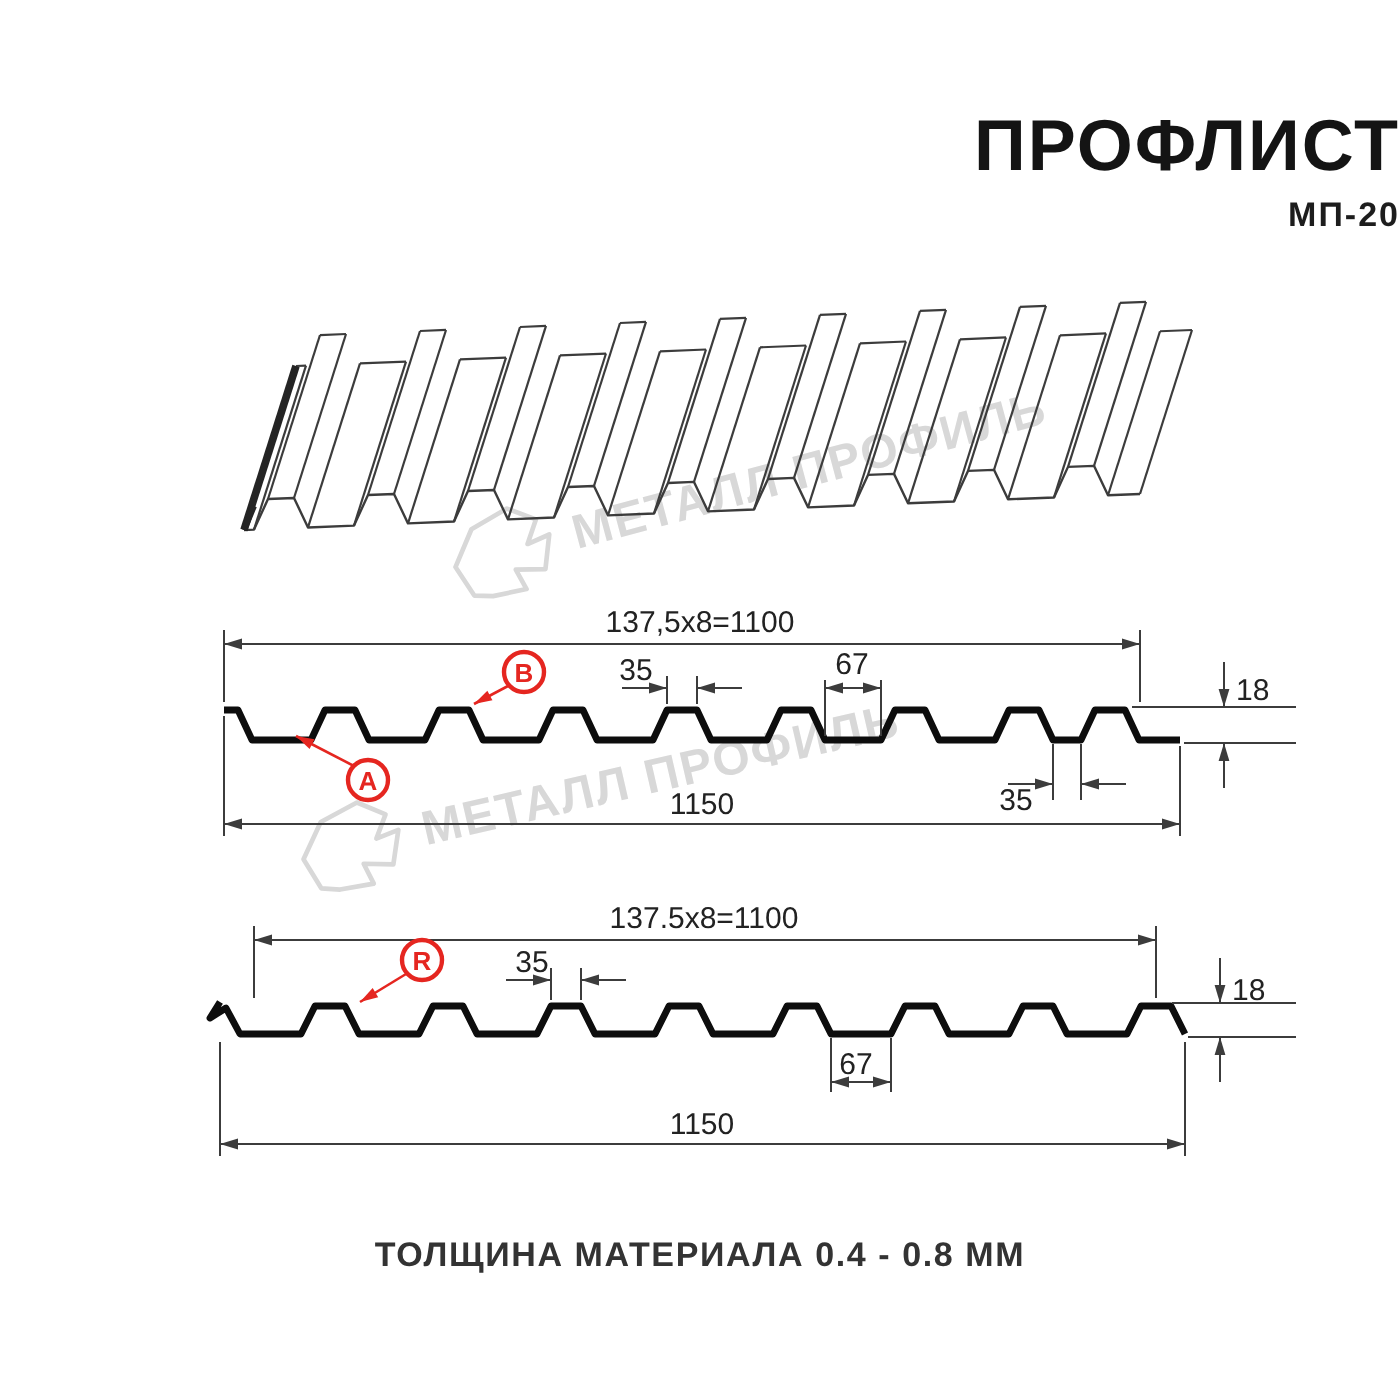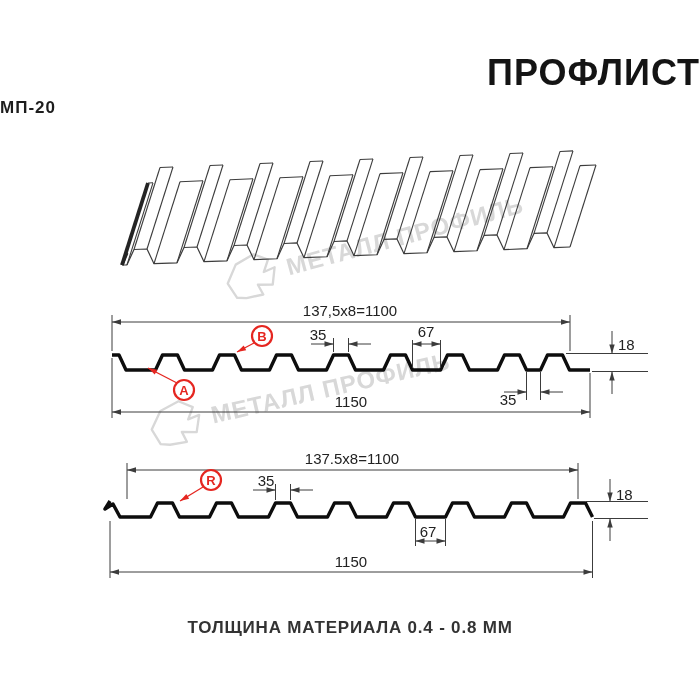--- a/index.html
+++ b/index.html
@@ -1,20 +1,20 @@
 <!DOCTYPE html>
 <html><head>
 <meta charset="utf-8">
 <style>
   html,body{margin:0;padding:0;background:#ffffff;}
   body{width:700px;height:700px;position:relative;overflow:hidden;
        font-family:"Liberation Sans","DejaVu Sans",sans-serif;}
   .title{position:absolute;left:0;top:52px;width:700px;text-align:right;
          font-size:36px;font-weight:800;letter-spacing:1px;color:#141414;z-index:3;}
-  .subtitle{position:absolute;left:0;top:98px;width:700px;text-align:left;
+  .subtitle{position:absolute;left:0;top:98px;width:700px;text-align:right;
          font-size:17px;font-weight:700;letter-spacing:1px;color:#1d1d1d;z-index:3;}
   .footer{position:absolute;left:0;top:618px;width:700px;text-align:center;
          font-size:17px;font-weight:700;letter-spacing:0.8px;color:#333;z-index:3;}
   .watermark{position:absolute;display:flex;align-items:center;gap:9px;
          color:#d8d8d8;font-weight:800;font-size:24px;letter-spacing:1px;
          white-space:nowrap;z-index:1;transform-origin:0 50%;}
   #wm1{left:226px;top:258px;transform:rotate(-15deg);}
   #wm2{left:150px;top:404px;transform:rotate(-13deg);}
   .wm-logo{flex:0 0 auto;}
   svg#drawing{position:absolute;left:0;top:0;z-index:2;}

